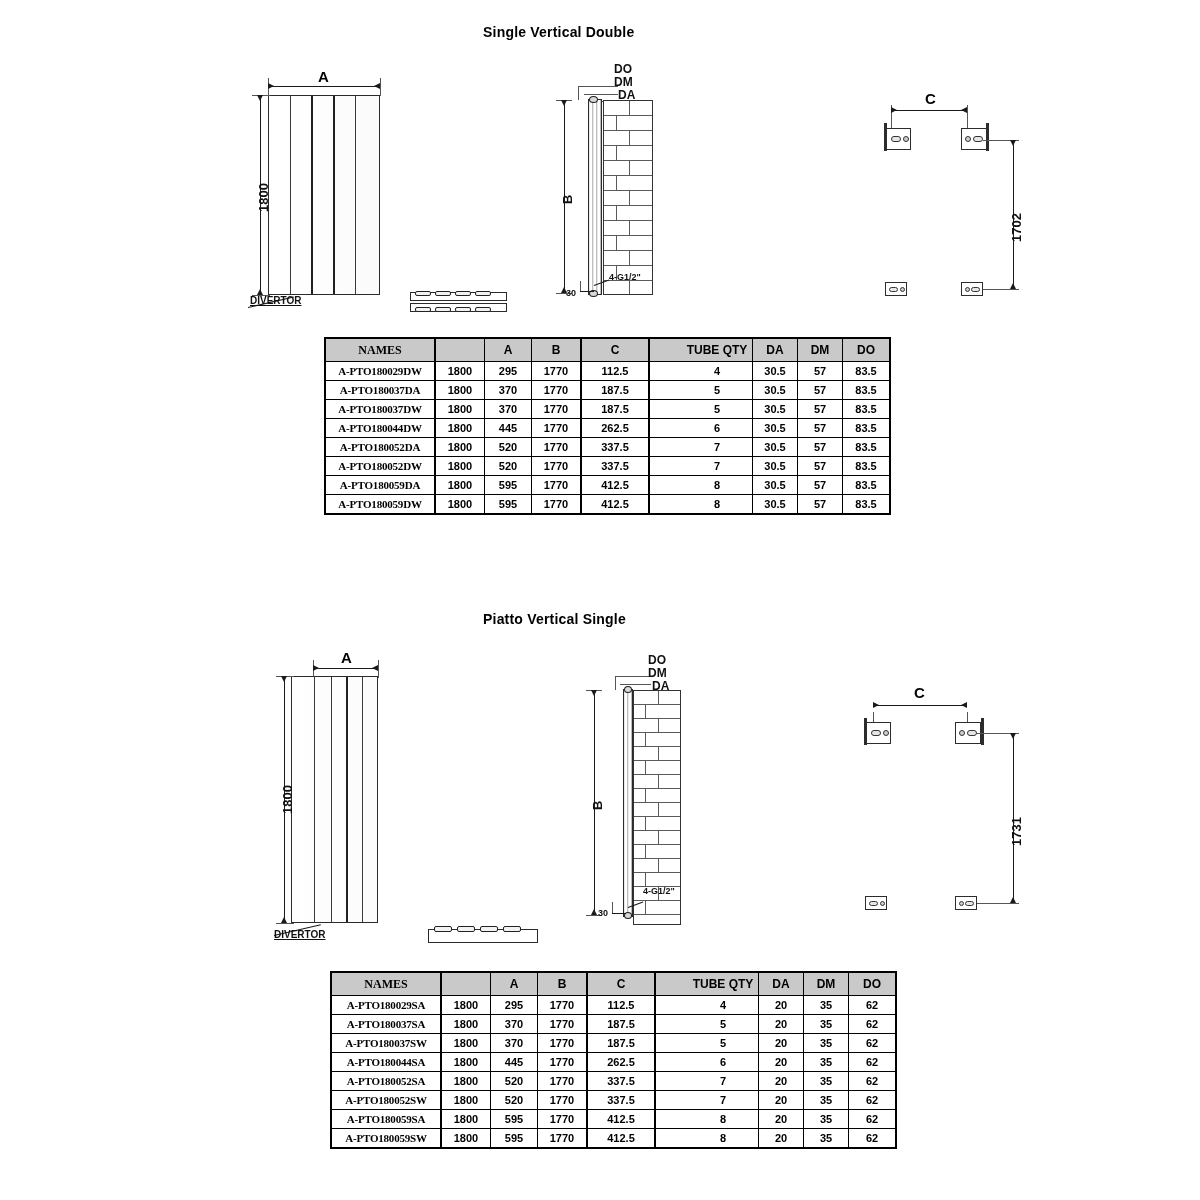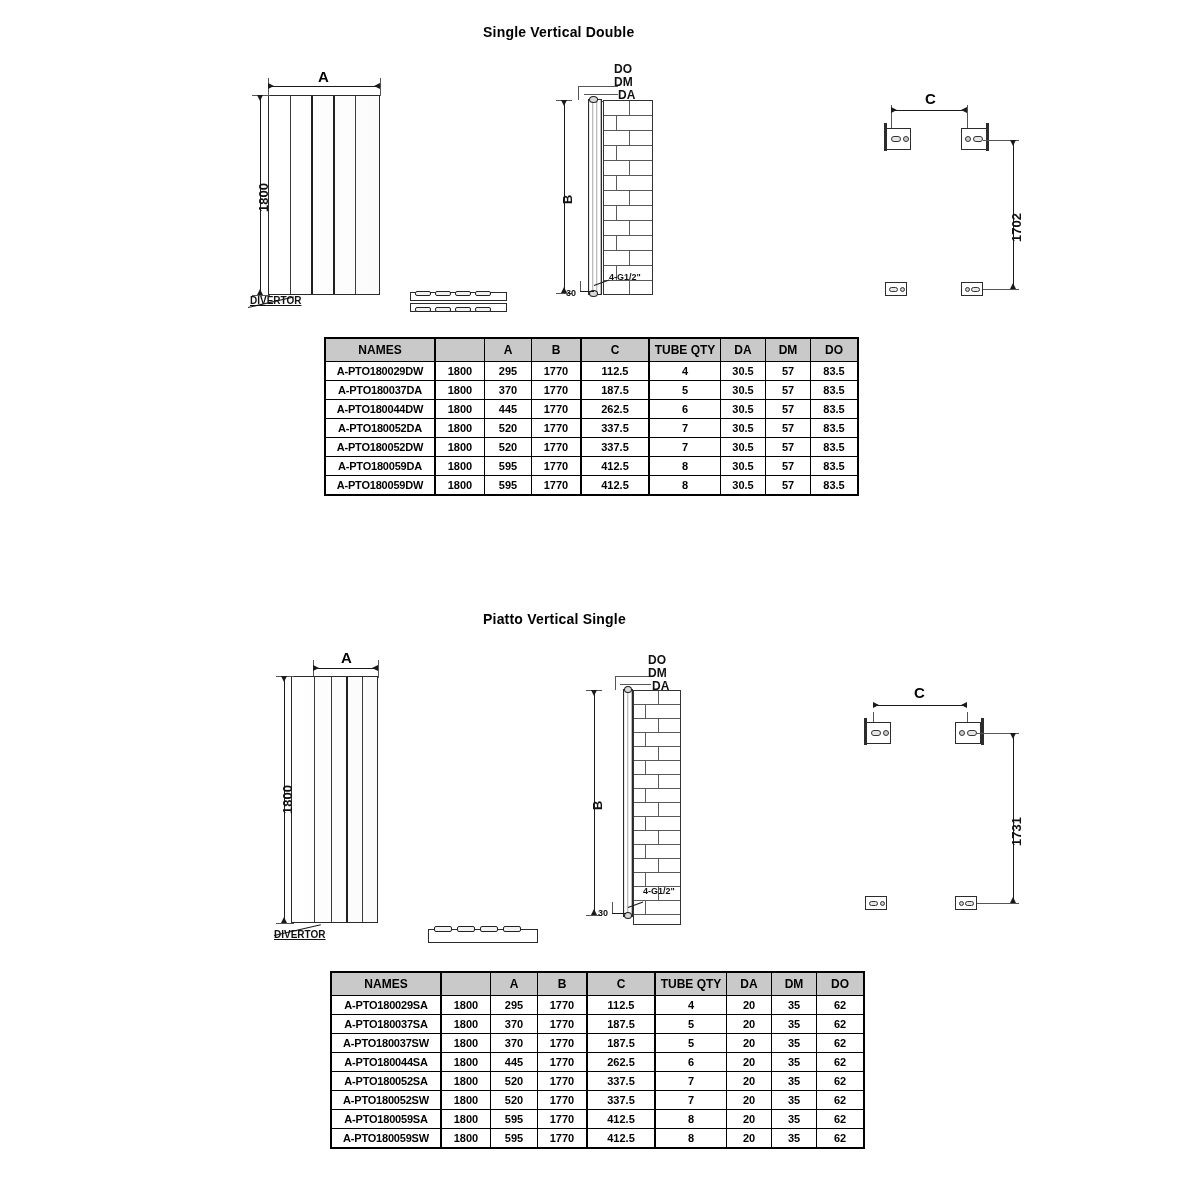--- a/index.html
+++ b/index.html
@@ -190,26 +190,26 @@
   }
   .spec-table tbody td {
     height: 18px;
     background: #fff;
     font-size: 11px;
   }
   .spec-table td.name-cell {
     font-size: 11px;
     letter-spacing: -.2px;
   }
-  .spec-table .col-names  { width: 108px; }
+  .spec-table .col-names  { width: 108px; font-family: Liberation Serif, serif; }
   .spec-table .col-blank  { width: 48px; }
   .spec-table .col-a      { width: 46px; }
   .spec-table .col-b      { width: 48px; }
   .spec-table .col-c      { width: 66px; }
-  .spec-table .col-qty    { width: 70px; }
+  .spec-table .col-qty    { width: 70px; padding-left: 32px; }
   .spec-table .col-da     { width: 44px; }
   .spec-table .col-dm     { width: 44px; }
   .spec-table .col-do     { width: 46px; }
   
   .spec-table th.sep, .spec-table td.sep { border-left-width: 2px; }
 </style>
 </head>
 <body>
 
 <div class="sheet">
@@ -376,20 +376,31 @@
           <td class="col-a">295</td>
           <td class="col-b">1770</td>
           <td class="col-c sep">112.5</td>
           <td class="col-qty sep">4</td>
           <td class="col-da">30.5</td>
           <td class="col-dm">57</td>
           <td class="col-do">83.5</td>
         </tr>
         <tr>
           <td class="col-names name-cell">A-PTO180037DA</td>
+          <td class="col-blank sep">1800</td>
+          <td class="col-a">370</td>
+          <td class="col-b">1770</td>
+          <td class="col-c sep">187.5</td>
+          <td class="col-qty sep">5</td>
+          <td class="col-da">30.5</td>
+          <td class="col-dm">57</td>
+          <td class="col-do">83.5</td>
+        </tr>
+        <tr>
+          <td class="col-names name-cell">A-PTO180037DW</td>
           <td class="col-blank sep">1800</td>
           <td class="col-a">370</td>
           <td class="col-b">1770</td>
           <td class="col-c sep">187.5</td>
           <td class="col-qty sep">5</td>
           <td class="col-da">30.5</td>
           <td class="col-dm">57</td>
           <td class="col-do">83.5</td>
         </tr>
         <tr>

